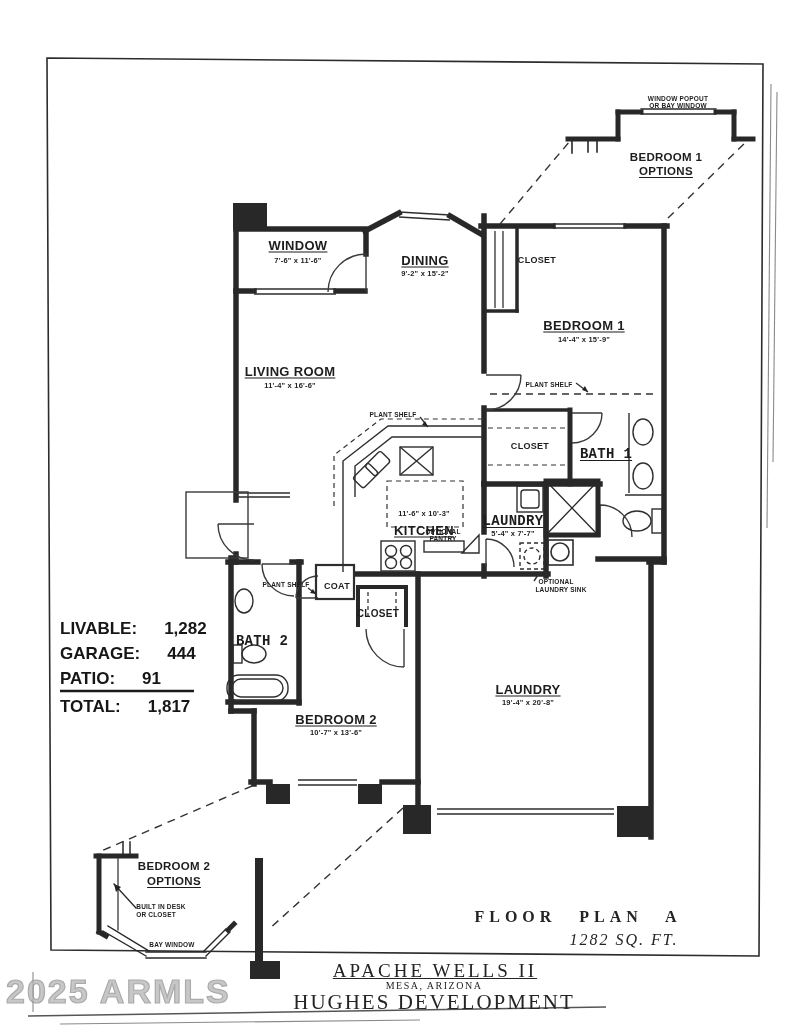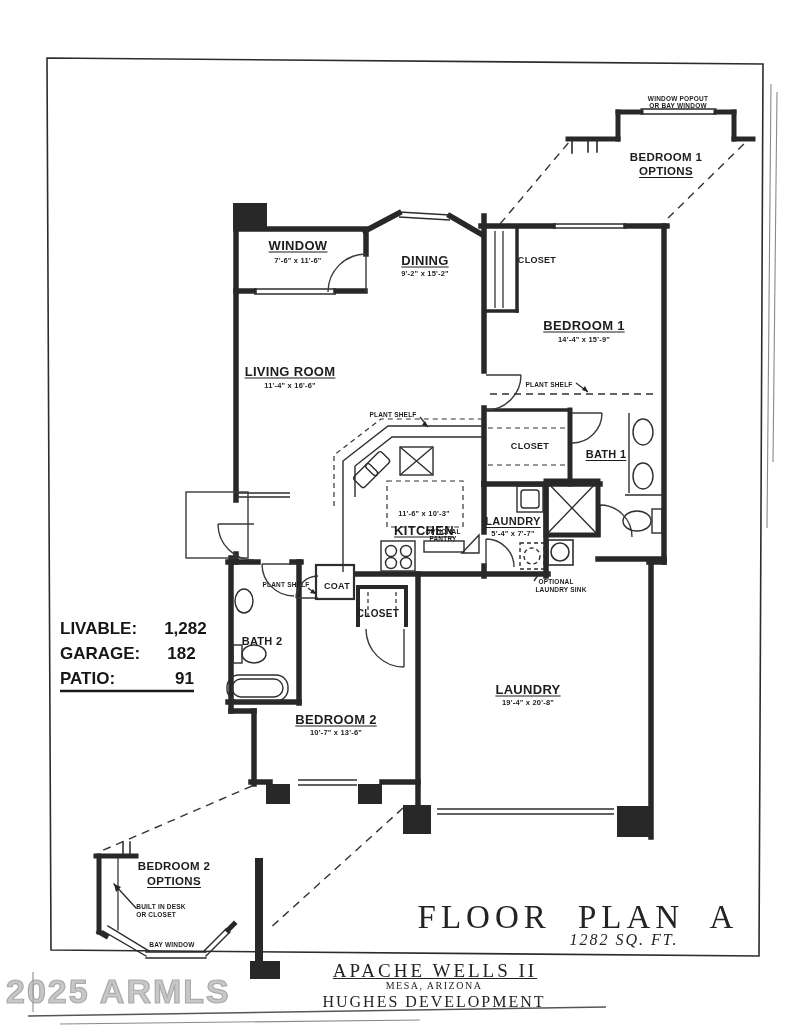--- a/index.html
+++ b/index.html
@@ -3,37 +3,37 @@
 <meta charset="utf-8">
 <style>
   html,body{margin:0;padding:0;background:#ffffff;}
   .page{position:relative;width:800px;height:1035px;background:#ffffff;overflow:hidden;
         font-family:"Liberation Sans",sans-serif;}
   svg{position:absolute;left:0;top:0;}
   .lbl{position:absolute;transform:translate(-50%,-50%);white-space:nowrap;
        font-weight:bold;color:#1d1d1d;letter-spacing:.3px;}
   .u{text-decoration:underline;text-underline-offset:2px;}
   .s13{font-size:13px;}
-  .s11{font-size:11px;}
+  .s11{font-size:14px;font-family:Liberation Mono, monospace;}
   .s10{font-size:10px;}
   .s9{font-size:9px;}
   .tiny{font-size:6.5px;letter-spacing:.2px;}
   .dims{position:absolute;transform:translate(-50%,-50%);white-space:nowrap;
         font-weight:bold;font-size:7.5px;color:#222;letter-spacing:.2px;}
   .optlbl{font-size:11.5px;}
   .area-table{position:absolute;color:#161616;font-weight:bold;font-size:17px;}
-  .arow{display:flex;justify-content:space-between;line-height:25px;gap:27px;}
+  .arow{display:flex;line-height:25px;gap:27px;}
   .arow.total{padding-top:3px;}
   .serif{position:absolute;transform:translate(-50%,-50%);white-space:nowrap;
          font-family:"Liberation Serif",serif;color:#242424;}
-  .plan-title{font-size:33px;letter-spacing:5px;word-spacing:14px;}
+  .plan-title{font-size:16px;letter-spacing:5px;word-spacing:14px;font-weight:bold;}
   .sqft{font-size:16px;font-style:italic;letter-spacing:2px;}
   .proj{font-size:19px;letter-spacing:3px;text-decoration:underline;}
   .loc{font-size:10px;font-weight:normal;letter-spacing:1.5px;}
-  .dev{font-size:16px;letter-spacing:2px;}
+  .dev{font-size:21px;letter-spacing:2px;}
   .watermark{position:absolute;left:6px;top:972px;font-size:34px;font-weight:bold;
              letter-spacing:2px;color:#b5b5b5;-webkit-text-stroke:1.2px #8f8f8f;
              opacity:.75;}
 </style>
 </head>
 <body>
 
 <div class="page">
 
 <svg width="800" height="1035" viewBox="0 0 800 1035">
@@ -293,26 +293,30 @@
 <div class="lbl tiny" style="left:156px;top:914px">OR CLOSET</div>
 <div class="lbl tiny" style="left:172px;top:944px">BAY WINDOW</div>
 
 <div class="area-table" style="left:60px;top:616px;width:134px">
   <div class="arow">
     <span>LIVABLE:</span>
     <span>1,282</span>
   </div>
   <div class="arow">
     <span>GARAGE:</span>
-    <span>182</span>
+    <span>444</span>
   </div>
   <div class="arow">
     <span>PATIO:</span>
     <span>91</span>
   </div>
+  <div class="arow total">
+    <span>TOTAL:</span>
+    <span>1,817</span>
+  </div>
 </div>
 
 <div class="serif plan-title" style="left:578px;top:917px">FLOOR PLAN A</div>
 <div class="serif sqft" style="left:624px;top:940px">1282 SQ. FT.</div>
 <div class="serif proj" style="left:435px;top:971px">APACHE WELLS II</div>
 <div class="serif loc" style="left:434px;top:985px">MESA, ARIZONA</div>
 <div class="serif dev" style="left:434px;top:1002px">HUGHES DEVELOPMENT</div>
 
 <div class="watermark">2025 ARMLS</div>
 

